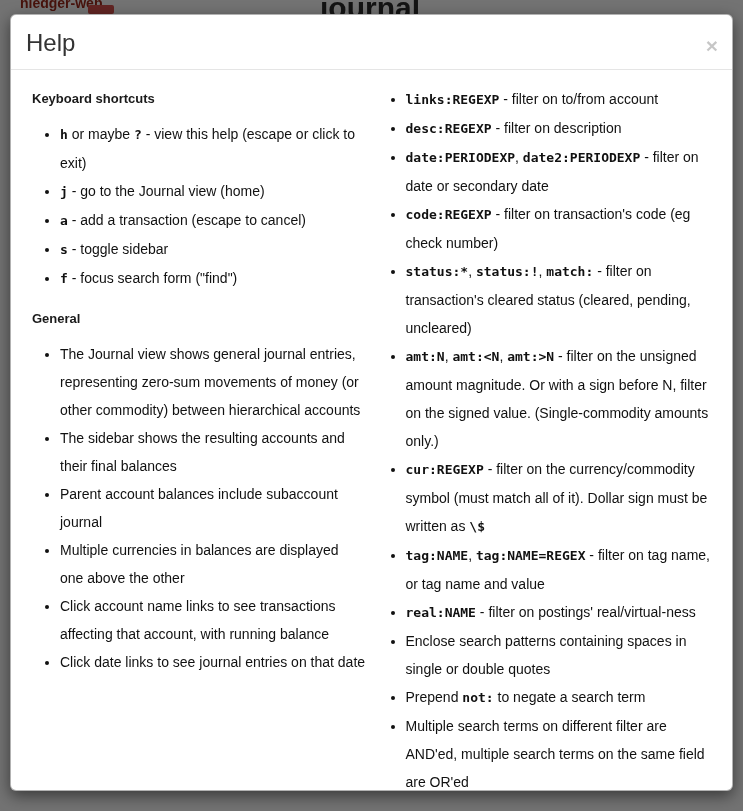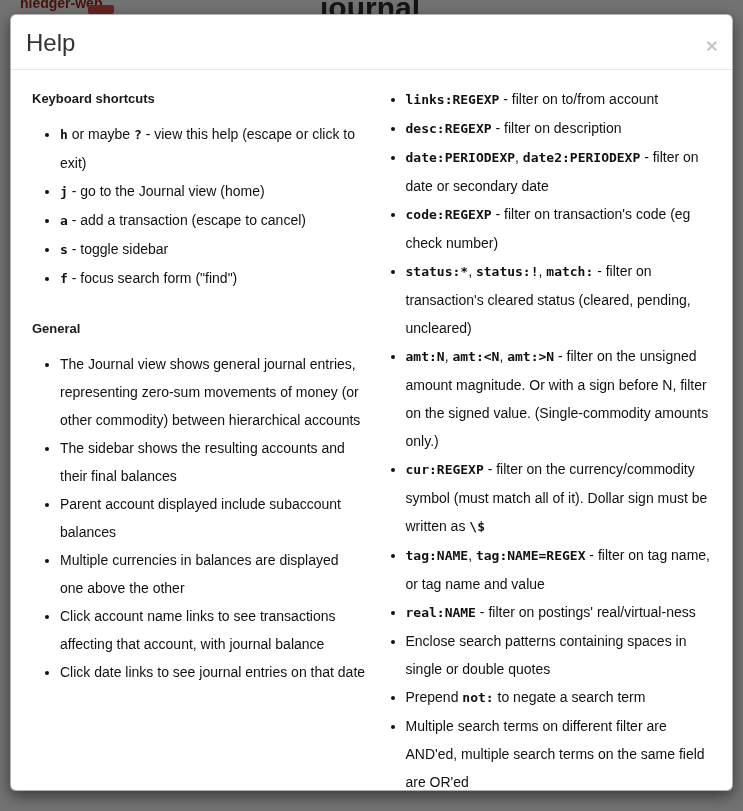--- a/index.html
+++ b/index.html
@@ -54,21 +54,21 @@
   }
   .modal-body {
     padding:15px 15px 15px 15px;
     display:flex;
   }
   .col { width:50%; padding-right:4px; }
   .col h3 {
     font-size:13px; font-weight:bold; color:#1a1a1a;
     margin:6px 0 14px 6px;
   }
-  .col section + section h3 { margin-top:28px; }
+  .col section + section h3 { margin-top:18px; }
   .col ul { margin:0; padding-left:34px; list-style:disc; }
   .col li {
     font-size:14px; line-height:28px; color:#111111;
     padding-right:2px;
   }
   .col li code {
     font-family:"DejaVu Sans Mono","Liberation Mono",monospace;
     font-weight:bold; font-size:13px; color:#111111;
   }
 </style>
@@ -98,23 +98,23 @@
             <li><code>a</code> - add a transaction (escape to cancel)</li>
             <li><code>s</code> - toggle sidebar</li>
             <li><code>f</code> - focus search form ("find")</li>
           </ul>
       </section>
       <section>
         <h3>General</h3>
         <ul>
             <li>The Journal view shows general journal entries, representing zero-sum movements of money (or other commodity) between hierarchical accounts</li>
             <li>The sidebar shows the resulting accounts and their final balances</li>
-            <li>Parent account displayed include subaccount balances</li>
+            <li>Parent account balances include subaccount journal</li>
             <li>Multiple currencies in balances are displayed one above the other</li>
-            <li>Click account name links to see transactions affecting that account, with journal balance</li>
+            <li>Click account name links to see transactions affecting that account, with running balance</li>
             <li>Click date links to see journal entries on that date</li>
           </ul>
       </section>
     </div>
     <div class="col">
       <section>
         <ul>
             <li><code>links:REGEXP</code> - filter on to/from account</li>
             <li><code>desc:REGEXP</code> - filter on description</li>
             <li><code>date:PERIODEXP</code>, <code>date2:PERIODEXP</code> - filter on date or secondary date</li>

